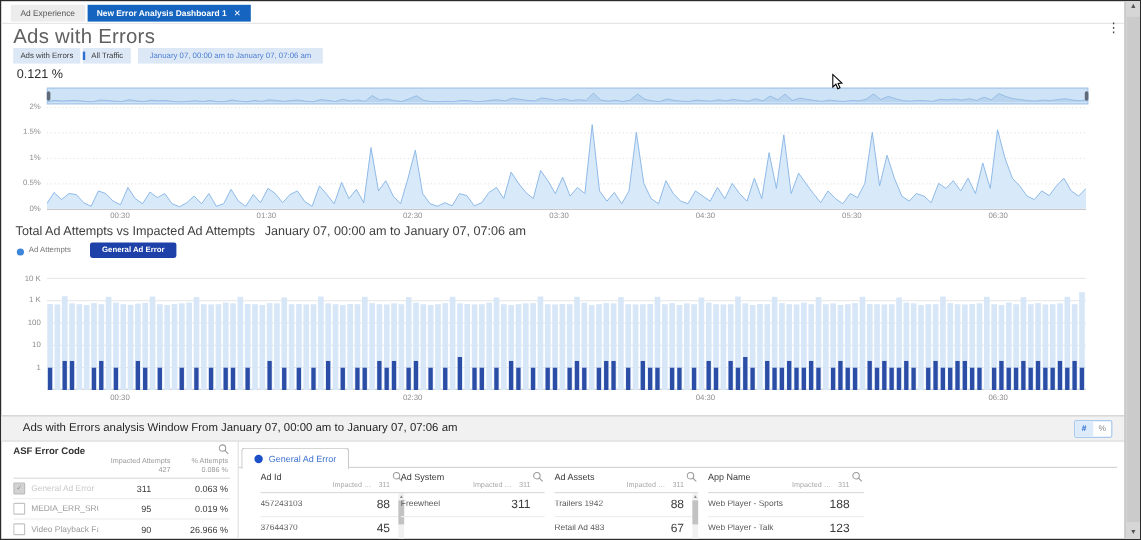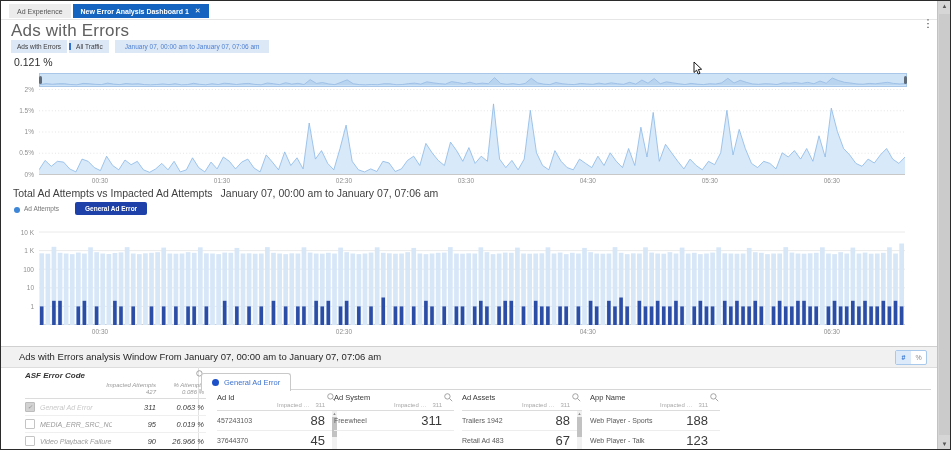--- a/index.html
+++ b/index.html
@@ -39,50 +39,50 @@
   
   .panel-h{position:absolute;left:0;top:345px;width:936px;height:20px;background:#f1f1f1;
            border-top:1px solid #d0d0d0;border-bottom:1px solid #dddddd;}
   .panel-h .txt{position:absolute;left:18px;top:0;line-height:20px;font-size:9.5px;color:#262626;}
   .toggle{position:absolute;left:894px;top:3px;height:13px;display:flex;border:1px solid #a9c9ec;border-radius:2px;background:#fff;overflow:hidden;}
   .tbtn{width:15px;text-align:center;font-size:7px;line-height:13px;}
   .tbtn.on{background:#ddeafa;color:#2e6fd0;font-weight:bold;}
   .tbtn.off{color:#8a8a8a;}
   .vdiv{position:absolute;left:197px;top:366px;height:82px;border-left:1px solid #e2e2e2;}
   
-  .asf{position:absolute;left:24px;top:368px;width:181px;height:81px;overflow:hidden;font-style:italic;}
+  .asf{position:absolute;left:10px;top:368px;width:181px;height:81px;overflow:hidden;}
   .asf-title{position:relative;height:11px;font-size:8px;font-weight:bold;color:#333;padding-top:2px;}
   .search-icon{position:absolute;right:1px;top:1px;}
   .asf-sub{display:flex;font-size:6px;color:#9a9a9a;line-height:7px;}
   .asf-sub .sp{flex:1;}
   .asf-sub .c1{width:62px;text-align:right;}
   .asf-sub .c2{width:48px;text-align:right;padding-right:2px;}
   .asf-divider{border-bottom:1px solid #dcdcdc;margin-top:2px;}
   .asf-row{height:16px;display:flex;align-items:center;border-bottom:1px solid #efefef;font-size:7px;}
   .asf-row .lbl{flex:1;color:#9a9a9a;white-space:nowrap;overflow:hidden;}
   .asf-row.muted .lbl{color:#c9c9c9;}
   .asf-row .v1{width:44px;text-align:right;color:#3a3a3a;font-size:7.5px;flex:none;}
-  .asf-row .v2{width:48px;text-align:right;color:#3a3a3a;font-size:7.5px;flex:none;padding-right:2px;}
+  .asf-row .v2{width:48px;text-align:right;color:#3a3a3a;font-size:7.5px;flex:none;padding-right:2px;margin-left:16px;}
   .cb{width:8px;height:8px;border:1px solid #c4c4c4;border-radius:1px;margin-right:5px;font-size:6px;
       line-height:8px;text-align:center;color:#fff;background:#fff;flex:none;}
   .cb.checked{background:#d2d2d2;border-color:#bcbcbc;color:#8f8f8f;}
   
   .etab{position:absolute;left:200px;top:372px;height:17px;padding:0 10px;border:1px solid #c9c9c9;border-bottom:0;
         border-radius:3px 3px 0 0;background:#fff;z-index:2;display:flex;align-items:center;gap:5px;
         font-size:7.5px;color:#3f74cf;}
   .etab .dot{width:7px;height:7px;border-radius:50%;background:#1b50c8;}
   .tabline2{position:absolute;left:198px;top:388px;width:732px;border-top:1px solid #d6d6d6;}
   .dcol{position:absolute;top:392px;height:57px;overflow:hidden;}
   .dcol-h{position:relative;height:9px;font-size:7.5px;color:#3a3a3a;}
   .dcol-h .search-icon{top:0;right:1px;}
   .dcol-sub{display:flex;justify-content:flex-end;align-items:baseline;gap:6px;padding-right:12px;
             border-bottom:1px solid #dcdcdc;height:8px;font-size:6px;color:#a8a8a8;}
   .drow{height:19px;display:flex;align-items:center;border-bottom:1px solid #ededed;padding-right:12px;}
   .dlbl{flex:1;font-size:7px;color:#5a5a5a;white-space:nowrap;overflow:hidden;}
-  .dval{font-size:13px;color:#3a3a3a;}
+  .dval{font-size:10px;color:#3a3a3a;}
   .colscroll{position:absolute;right:0;top:18px;bottom:0;width:5px;background:#f1f1f1;display:flex;
              flex-direction:column;align-items:center;}
   .sb-arrow{font-size:4px;color:#888;line-height:5px;}
   .sb-thumb{width:5px;height:20px;background:#c2c2c2;margin-top:1px;}
   
   .vscroll{position:absolute;left:936px;top:0;width:13px;height:448px;background:#d6d6d6;border-left:1px solid #c2c2c2;}
   .vs-thumb{position:absolute;left:1px;top:13px;width:11px;height:421px;background:#cbcbcb;}
   .vs-up{position:absolute;left:0;top:2px;width:13px;text-align:center;font-size:6px;color:#555;}
   .vs-down{position:absolute;left:0;bottom:2px;width:13px;text-align:center;font-size:6px;color:#555;}
   #cursor{position:absolute;left:692px;top:60px;z-index:5;}

